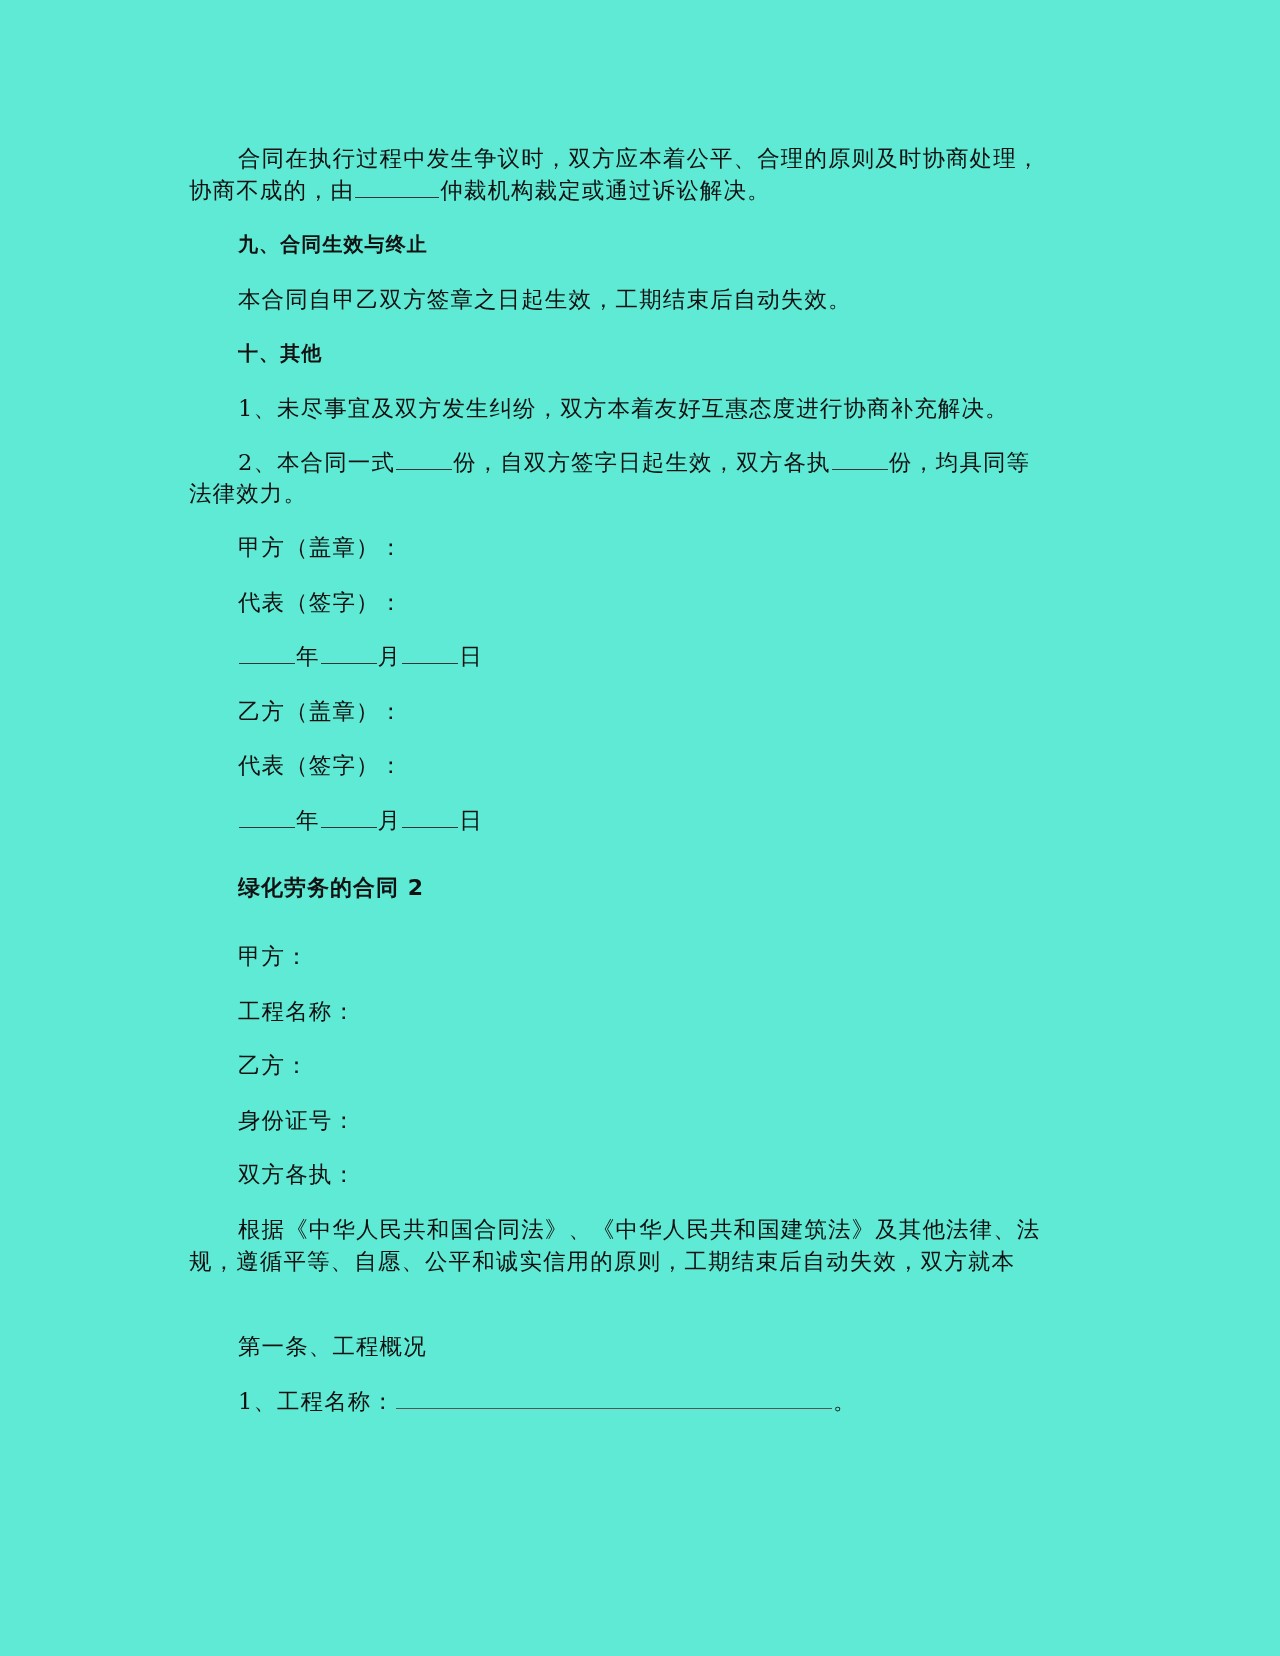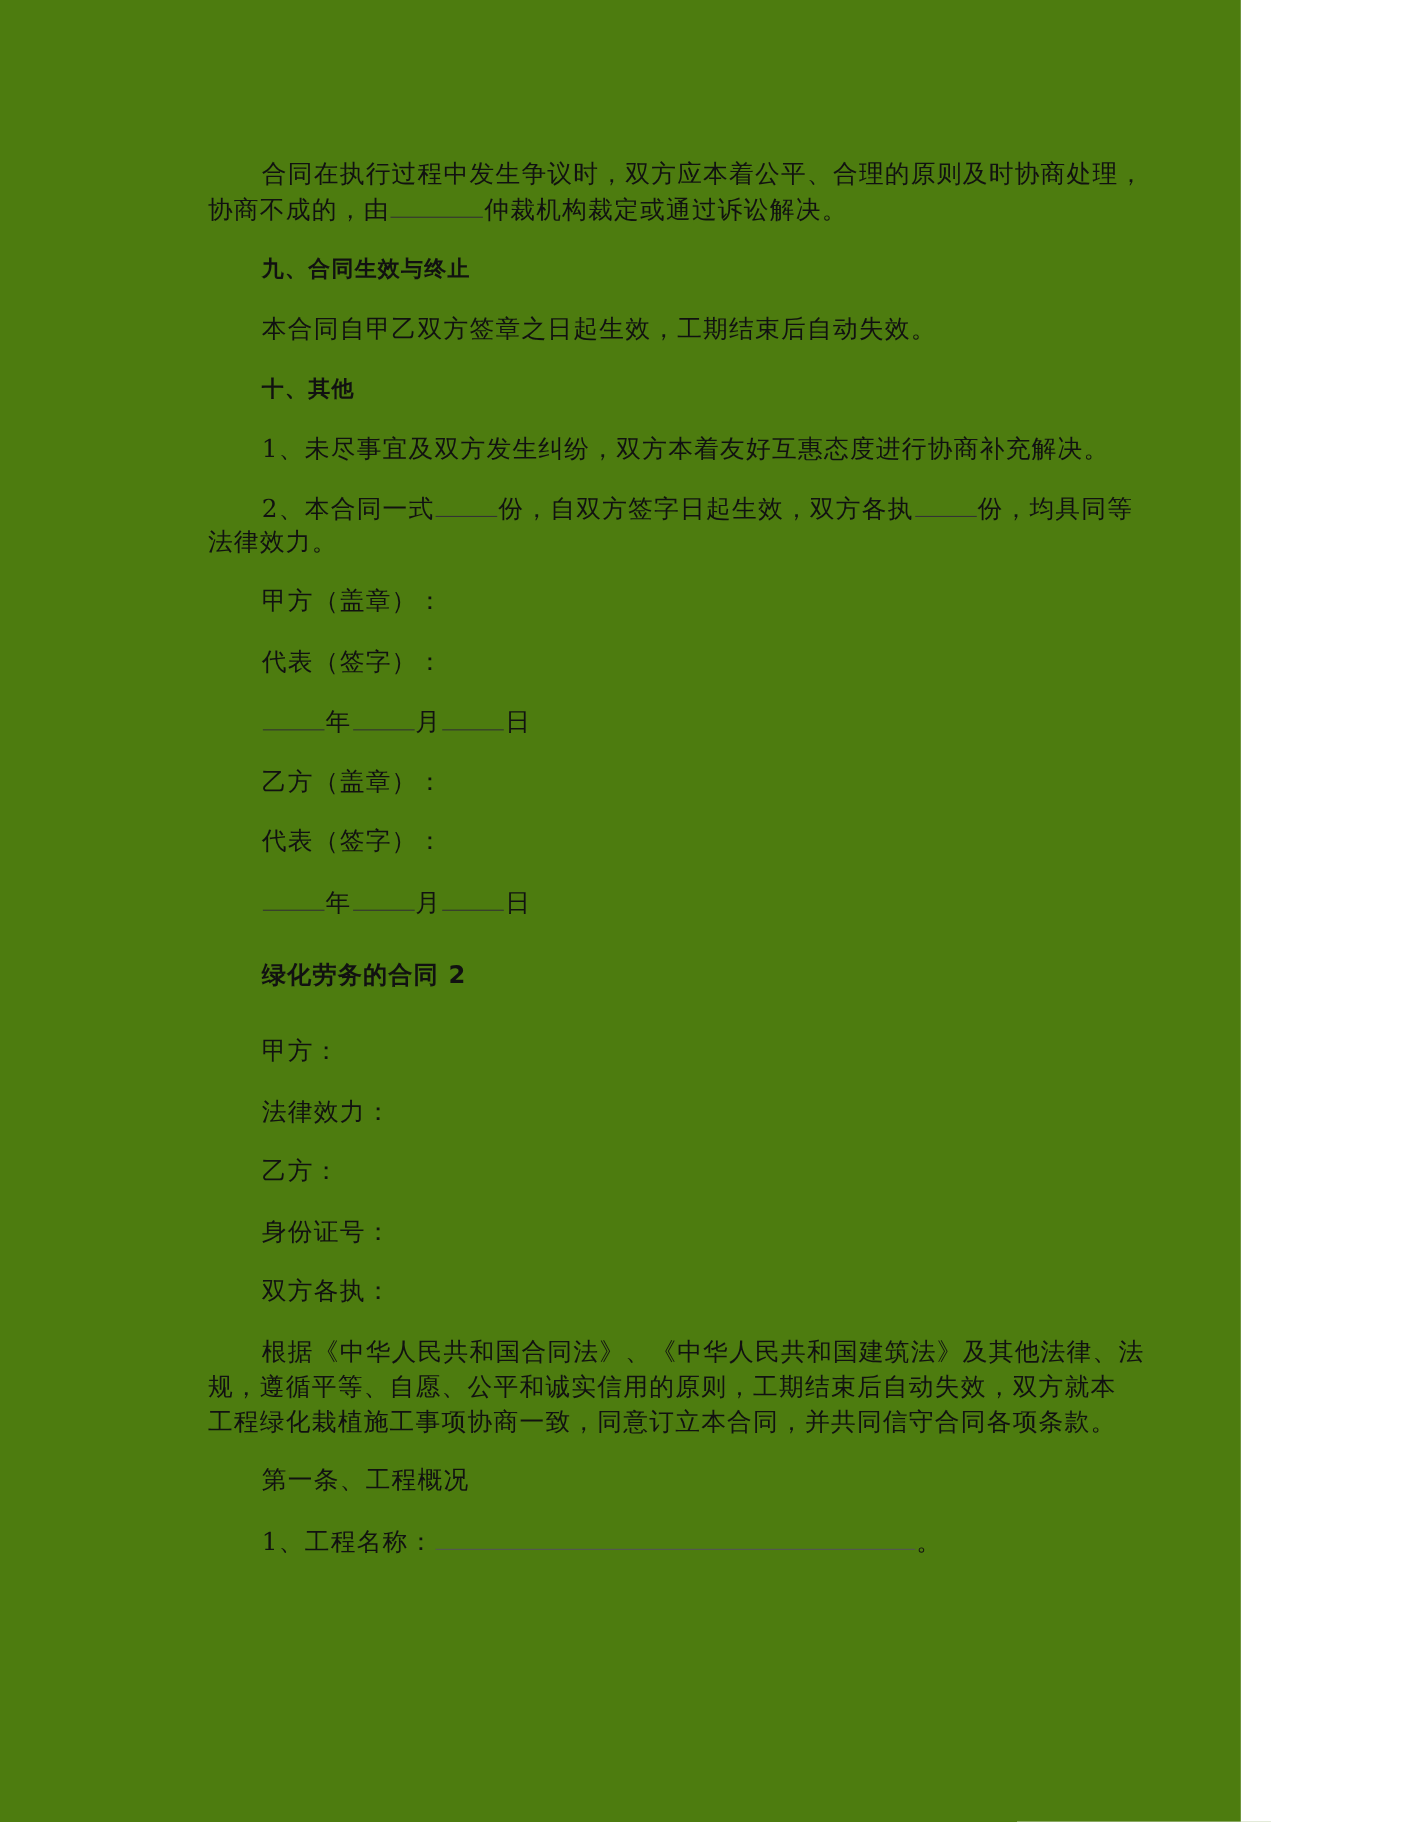--- a/index.html
+++ b/index.html
@@ -1,21 +1,21 @@
 <!DOCTYPE html>
 <html><head>
   <meta charset="utf-8">
   <style>
     html, body { margin: 0; padding: 0; background: #ffffff; }
     body {
       width: 1280px; height: 1656px; position: relative; overflow: hidden;
       font-family: "DejaVu Serif", "Liberation Serif", serif;
       color: #111111;
     }
-    .page { position: absolute; left: 0; top: 0; width: 1128px; height: 1656px; background: #4d7c0f; }
+    .page { position: absolute; left: 0; top: 0; width: 1280px; height: 1656px; background: #5eead4; }
     .line {
       position: absolute; left: 189px; white-space: nowrap;
       font-size: 22.5px; line-height: 30px; letter-spacing: 1.1px;
     }
     .indent { left: 238px; }
     .bold { font-weight: bold; font-family: "DejaVu Sans", "Liberation Sans", sans-serif; font-size: 20px; }
     .title {
       position: absolute; left: 238px; white-space: nowrap;
       font-family: "DejaVu Sans", "Liberation Sans", sans-serif;
       font-weight: bold; font-size: 22px; line-height: 42px; letter-spacing: 1px;
@@ -53,27 +53,26 @@
 
   <div class="line indent" style="top:696px">乙方（盖章）：</div>
   <div class="line indent" style="top:750px">代表（签字）：</div>
   <div class="line indent" style="top:805px">
     <span class="blank s"></span><span>年</span><span class="blank s"></span><span>月</span><span class="blank s"></span><span>日</span>
   </div>
 
   <div class="title" style="top:867px">绿化劳务的合同 2</div>
 
   <div class="line indent" style="top:941px">甲方：</div>
-  <div class="line indent" style="top:996px">法律效力：</div>
+  <div class="line indent" style="top:996px">工程名称：</div>
   <div class="line indent" style="top:1050px">乙方：</div>
   <div class="line indent" style="top:1105px">身份证号：</div>
   <div class="line indent" style="top:1159px">双方各执：</div>
 
   <div class="line indent" style="top:1214px">根据《中华人民共和国合同法》、《中华人民共和国建筑法》及其他法律、法</div>
   <div class="line" style="top:1246px">规，遵循平等、自愿、公平和诚实信用的原则，工期结束后自动失效，双方就本</div>
-  <div class="line" style="top:1278px">工程绿化栽植施工事项协商一致，同意订立本合同，并共同信守合同各项条款。</div>
 
   <div class="line indent" style="top:1331px">第一条、工程概况</div>
   <div class="line indent" style="top:1386px">
     <span>1、工程名称：</span><span class="blank l"></span><span>。</span>
   </div>
 
 </div>
 
 </body></html>

